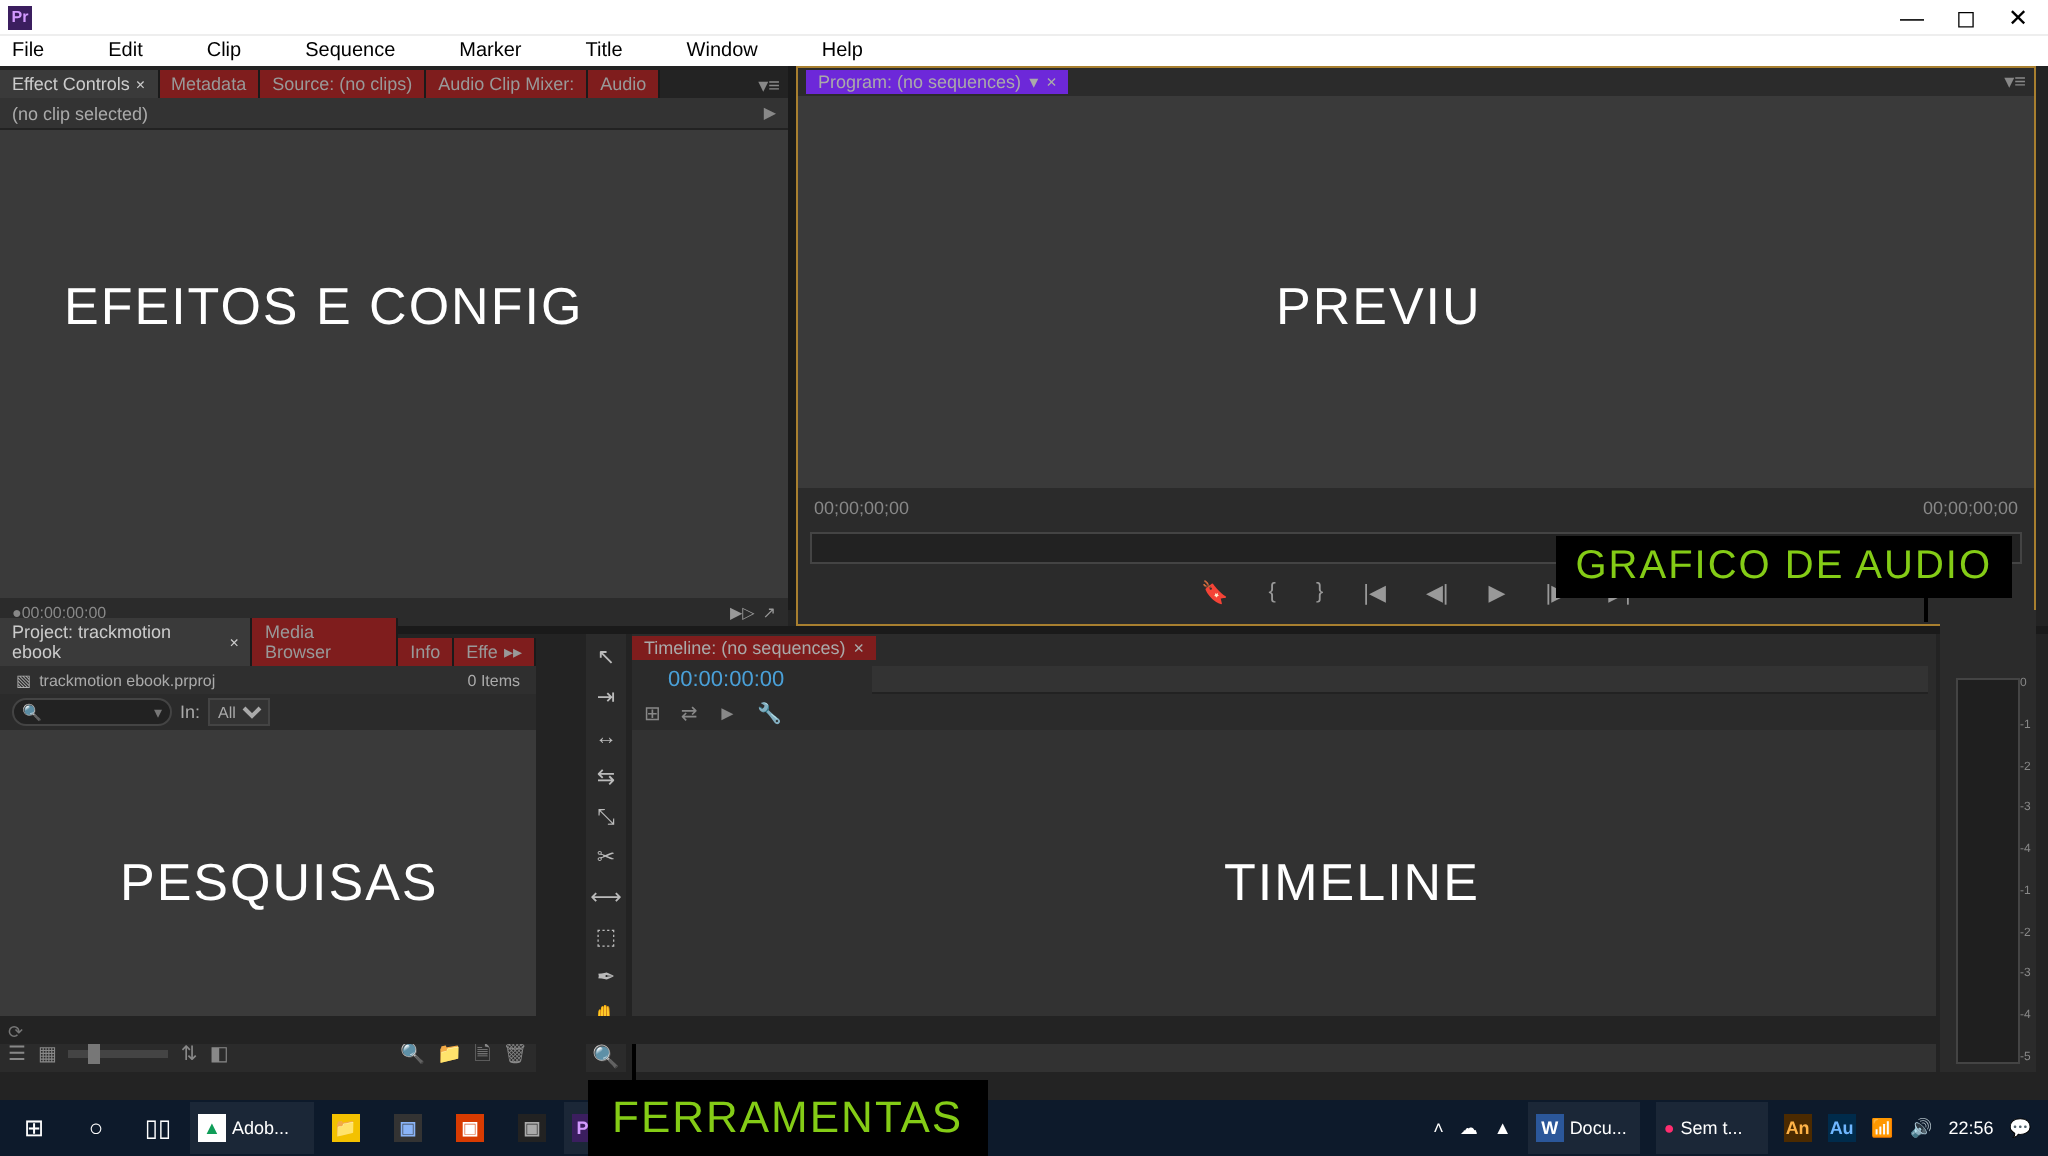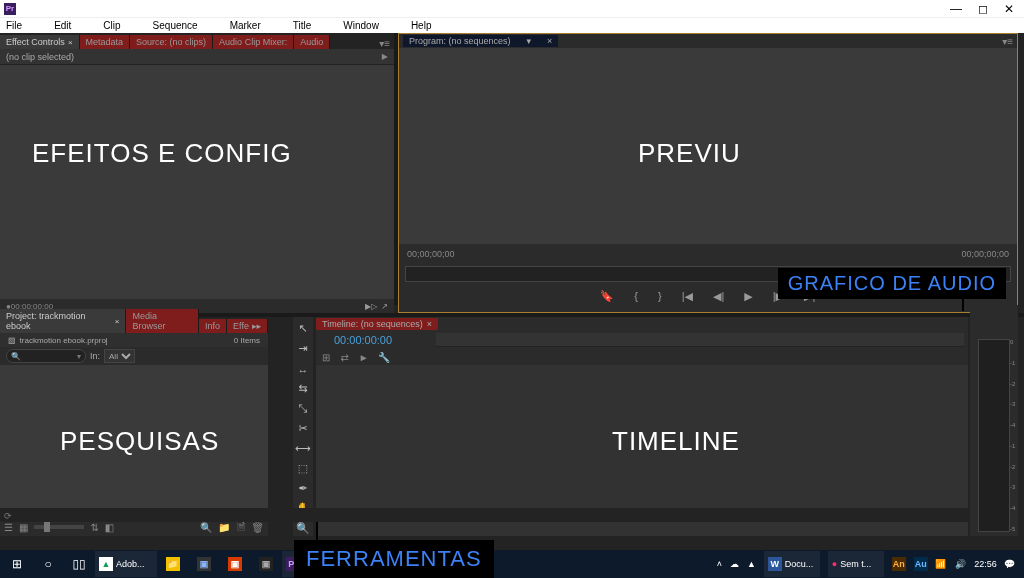--- a/index.html
+++ b/index.html
@@ -26,21 +26,21 @@
 .panel-tabs .tab{padding:2px 6px;background:#7f1d1d;border-right:1px solid #1a1a1a;display:flex;align-items:center;gap:3px;cursor:pointer}
 .panel-tabs .tab.active{background:#3a3a3a;color:#ccc}
 .panel-tabs .tab .x{font-size:8px}
 .panel-tabs .menu-ico{margin-left:auto;color:#888;font-size:10px;padding:0 4px;cursor:pointer}
 .subhdr{height:16px;background:#333;display:flex;align-items:center;padding:0 6px;font-size:9px;color:#aaa;border-bottom:1px solid #222}
 .subhdr .arrow{margin-left:auto;font-size:8px;color:#888}
 .panel-body{position:absolute;top:32px;left:0;right:0;bottom:14px;background:#3a3a3a}
 .panel-foot{position:absolute;left:0;right:0;bottom:0;height:14px;background:#2b2b2b;display:flex;align-items:center;padding:0 6px;font-size:8px;color:#888}
 .panel-foot .r{margin-left:auto;display:flex;gap:4px;color:#999}
 .tr-panel .prog-tabs{height:14px;display:flex;align-items:center;font-size:9px;color:#aaa;padding-left:4px}
-.tr-panel .prog-tabs .ptab{background:#0f172a;padding:1px 6px;display:flex;gap:16px}
+.tr-panel .prog-tabs .ptab{background:#6d28d9;padding:1px 6px;display:flex;gap:4px}
 .tr-panel .prog-body{position:absolute;top:14px;left:0;right:0;bottom:68px;background:#3a3a3a}
 .tr-panel .tc-row{position:absolute;bottom:48px;left:0;right:0;height:20px;display:flex;align-items:center;padding:0 8px;font-size:9px;color:#888}
 .tr-panel .track-strip{position:absolute;bottom:30px;left:6px;right:6px;height:16px;background:#222;border:1px solid #444}
 .tr-panel .transport{position:absolute;bottom:6px;left:0;right:0;height:20px;display:flex;align-items:center;justify-content:center;gap:20px;color:#999;font-size:11px}
 .tr-panel .transport span{cursor:pointer}
 .bl-panel .proj-hdr{height:14px;background:#2f2f2f;display:flex;align-items:center;padding:0 8px;font-size:8px;color:#aaa}
 .bl-panel .proj-hdr .cnt{margin-left:auto}
 .bl-panel .search-row{height:18px;display:flex;align-items:center;padding:0 6px;gap:4px;font-size:9px;color:#aaa}
 .bl-panel .search-row .sb{flex:0 0 80px;height:14px;background:#222;border:1px solid #444;border-radius:7px;padding:0 4px;display:flex;align-items:center;font-size:8px;color:#777}
 .bl-panel .search-row select{background:#333;color:#aaa;border:1px solid #444;font-size:8px;height:14px}
@@ -49,21 +49,21 @@
 .bl-panel .pfoot span{cursor:pointer}
 .bl-panel .pfoot .slider{width:50px;height:4px;background:#444;position:relative}
 .bl-panel .pfoot .slider::after{content:"";position:absolute;left:10px;top:-3px;width:6px;height:10px;background:#777}
 .timeline-panel .tl-tabs{height:14px;display:flex;align-items:center;font-size:9px;color:#aaa}
 .timeline-panel .tl-tabs .ttab{background:#7f1d1d;padding:1px 6px;display:flex;gap:4px}
 .timeline-panel .tl-tc{height:18px;display:flex;align-items:center;padding-left:18px;font-size:11px;color:#4aa0d8}
 .timeline-panel .tl-ctrl{height:16px;display:flex;align-items:center;padding-left:6px;gap:10px;color:#888;font-size:10px}
 .timeline-panel .tl-ruler{position:absolute;top:16px;left:120px;right:4px;height:14px;background:#333;border-bottom:1px solid #222}
 .timeline-panel .tl-body{position:absolute;top:48px;left:0;right:0;bottom:0;background:#323232}
 .overlay{position:absolute;color:#fff;font-size:26px;font-weight:300;letter-spacing:1px;pointer-events:none;z-index:5}
-.callout{position:absolute;background:#000;color:#3b82f6;font-size:20px;padding:4px 10px;pointer-events:none;z-index:10;letter-spacing:1px}
+.callout{position:absolute;background:#000;color:#84cc16;font-size:20px;padding:4px 10px;pointer-events:none;z-index:10;letter-spacing:1px}
 .callout-line{position:absolute;background:#000;z-index:9}
 .statusbar{position:absolute;bottom:28px;left:0;right:0;height:14px;background:#232323}
 .statusbar .mini{position:absolute;left:4px;bottom:1px;color:#777;font-size:9px}
 .taskbar{position:absolute;bottom:0;left:0;right:0;height:28px;background:#0d1a2b;display:flex;align-items:center;padding:0 2px;gap:1px}
 .taskbar .tbtn{height:26px;min-width:30px;display:flex;align-items:center;justify-content:center;color:#fff;font-size:12px;cursor:pointer;padding:0 4px}
 .taskbar .tbtn.wide{min-width:62px;background:rgba(255,255,255,0.06);font-size:9px;gap:3px;justify-content:flex-start;padding:0 4px}
 .taskbar .tray{margin-left:auto;display:flex;align-items:center;gap:8px;color:#fff;font-size:9px;padding-right:6px}
 .taskbar .tray .clk{text-align:center;line-height:1}
 .ico-sq{width:14px;height:14px;display:inline-flex;align-items:center;justify-content:center;font-size:9px;font-weight:bold}
 </style>

